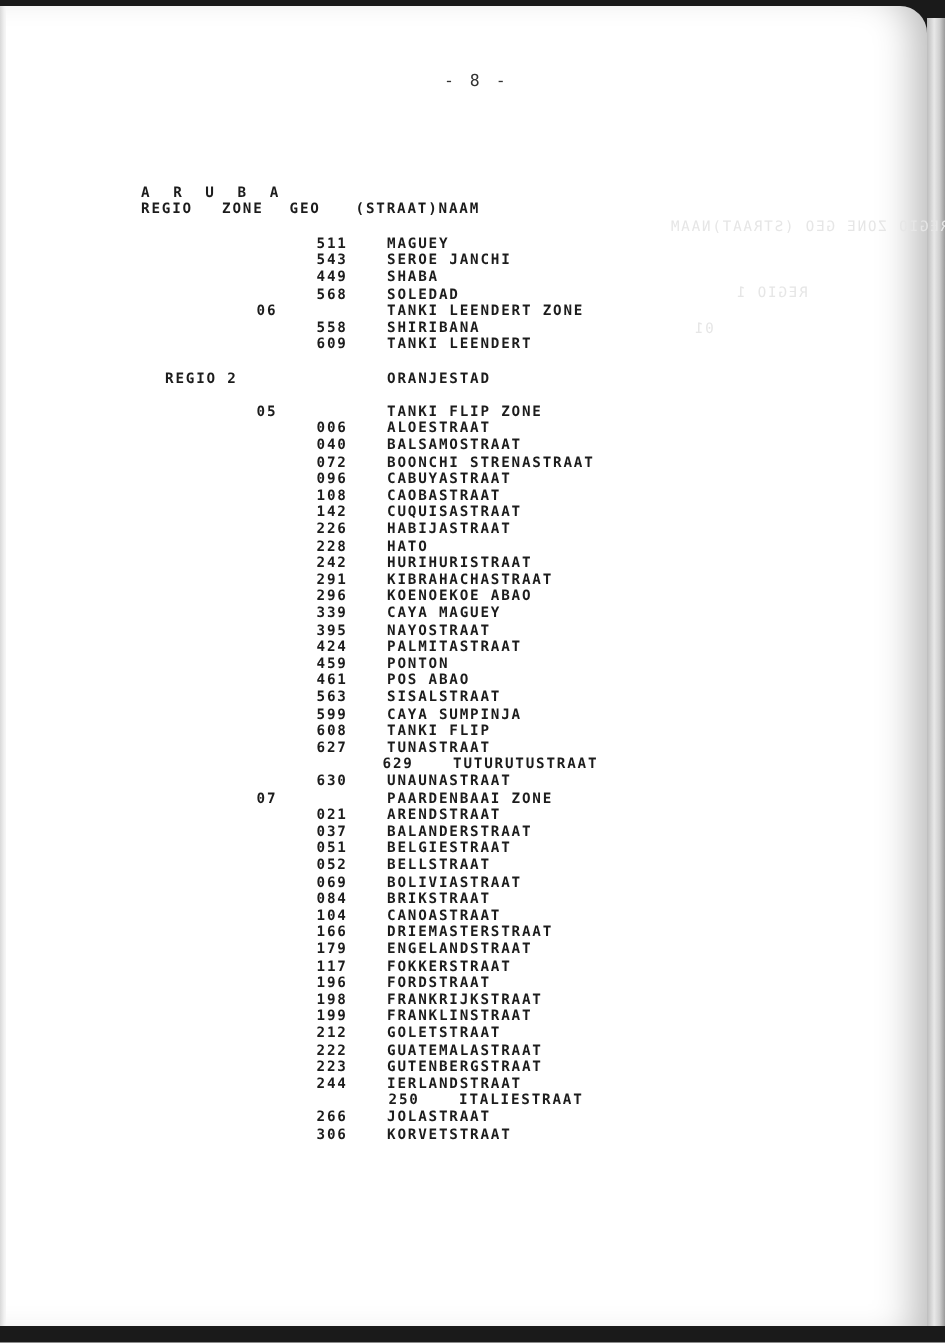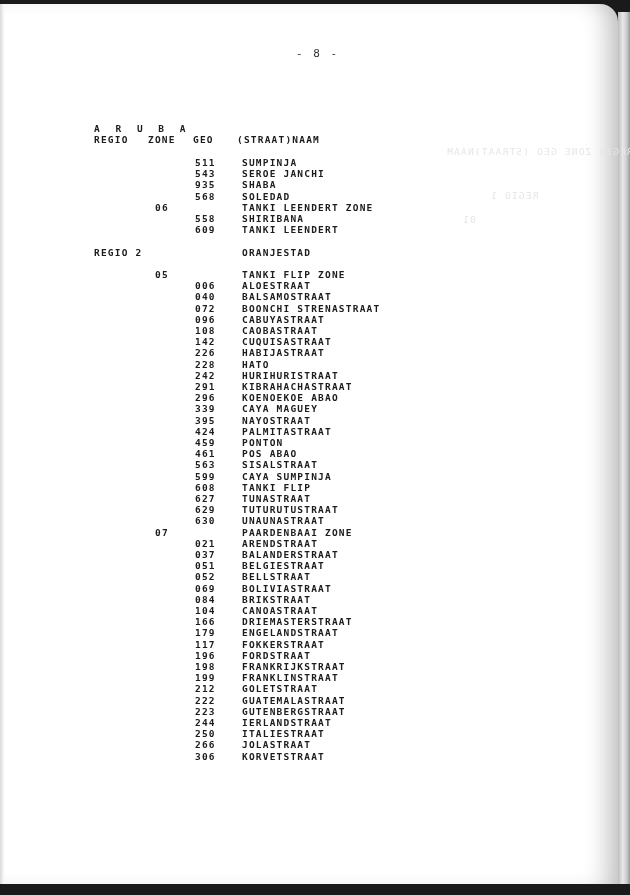--- a/index.html
+++ b/index.html
@@ -26,21 +26,21 @@
   .page-number {
     position: absolute; left: 296px; top: 47px;
     font-size: 11px; color: #333; letter-spacing: 2px;
   }
   .txt {
     position: absolute; font-size: 9.5px; font-weight: bold;
     color: #1c1c1c; letter-spacing: 1.2px; white-space: nowrap;
   }
   .hdr-aruba { left: 94px; top: 123px; letter-spacing: 5px; }
   .hdr-row { top: 134px; }
-  .row { position: absolute; left: 0; width: 552px; height: 11px; }
+  .row { position: absolute; left: 16px; width: 552px; height: 11px; }
   .c-regio { left: 94px; }
   .c-zone  { left: 155px; }
   .c-geo   { left: 195px; }
   .c-naam  { left: 242px; }
   .ghost {
     position: absolute; font-size: 9.5px; color: #e6e6e6;
     letter-spacing: 1.2px; white-space: nowrap; transform: scaleX(-1);
   }
 </style>
 </head>
@@ -61,32 +61,32 @@
 <div class="txt hdr-row c-regio" style="left:94px">REGIO</div>
 <div class="txt hdr-row" style="left:148px">ZONE</div>
 <div class="txt hdr-row" style="left:193px">GEO</div>
 <div class="txt hdr-row" style="left:237px">(STRAAT)NAAM</div>
 
 <div id="rows">
     <div class="row" style="top: 157px;">
       <div class="txt c-regio"></div>
       <div class="txt c-zone"></div>
       <div class="txt c-geo">511</div>
-      <div class="txt c-naam">SUMPINJA</div>
+      <div class="txt c-naam">MAGUEY</div>
     </div>
     <div class="row" style="top: 168.2px;">
       <div class="txt c-regio"></div>
       <div class="txt c-zone"></div>
       <div class="txt c-geo">543</div>
       <div class="txt c-naam">SEROE JANCHI</div>
     </div>
     <div class="row" style="top: 179.4px;">
       <div class="txt c-regio"></div>
       <div class="txt c-zone"></div>
-      <div class="txt c-geo">935</div>
+      <div class="txt c-geo">449</div>
       <div class="txt c-naam">SHABA</div>
     </div>
     <div class="row" style="top: 190.6px;">
       <div class="txt c-regio"></div>
       <div class="txt c-zone"></div>
       <div class="txt c-geo">568</div>
       <div class="txt c-naam">SOLEDAD</div>
     </div>
     <div class="row" style="top: 201.8px;">
       <div class="txt c-regio"></div>
@@ -243,21 +243,21 @@
       <div class="txt c-zone"></div>
       <div class="txt c-geo">608</div>
       <div class="txt c-naam">TANKI FLIP</div>
     </div>
     <div class="row" style="top: 493px; padding-left: 30px;">
       <div class="txt c-regio"></div>
       <div class="txt c-zone"></div>
       <div class="txt c-geo">627</div>
       <div class="txt c-naam">TUNASTRAAT</div>
     </div>
-    <div class="row" style="top: 504.2px;">
+    <div class="row" style="top: 504.2px; margin-left: 44px;">
       <div class="txt c-regio"></div>
       <div class="txt c-zone"></div>
       <div class="txt c-geo">629</div>
       <div class="txt c-naam">TUTURUTUSTRAAT</div>
     </div>
     <div class="row" style="top: 515.4px;">
       <div class="txt c-regio"></div>
       <div class="txt c-zone"></div>
       <div class="txt c-geo">630</div>
       <div class="txt c-naam">UNAUNASTRAAT</div>
@@ -363,21 +363,21 @@
       <div class="txt c-zone"></div>
       <div class="txt c-geo">223</div>
       <div class="txt c-naam">GUTENBERGSTRAAT</div>
     </div>
     <div class="row" style="top: 717px;">
       <div class="txt c-regio"></div>
       <div class="txt c-zone"></div>
       <div class="txt c-geo">244</div>
       <div class="txt c-naam">IERLANDSTRAAT</div>
     </div>
-    <div class="row" style="top: 728.2px;">
+    <div class="row" style="top: 728.2px; margin-left: 48px;">
       <div class="txt c-regio"></div>
       <div class="txt c-zone"></div>
       <div class="txt c-geo">250</div>
       <div class="txt c-naam">ITALIESTRAAT</div>
     </div>
     <div class="row" style="top: 739.4px;">
       <div class="txt c-regio"></div>
       <div class="txt c-zone"></div>
       <div class="txt c-geo">266</div>
       <div class="txt c-naam">JOLASTRAAT</div>

